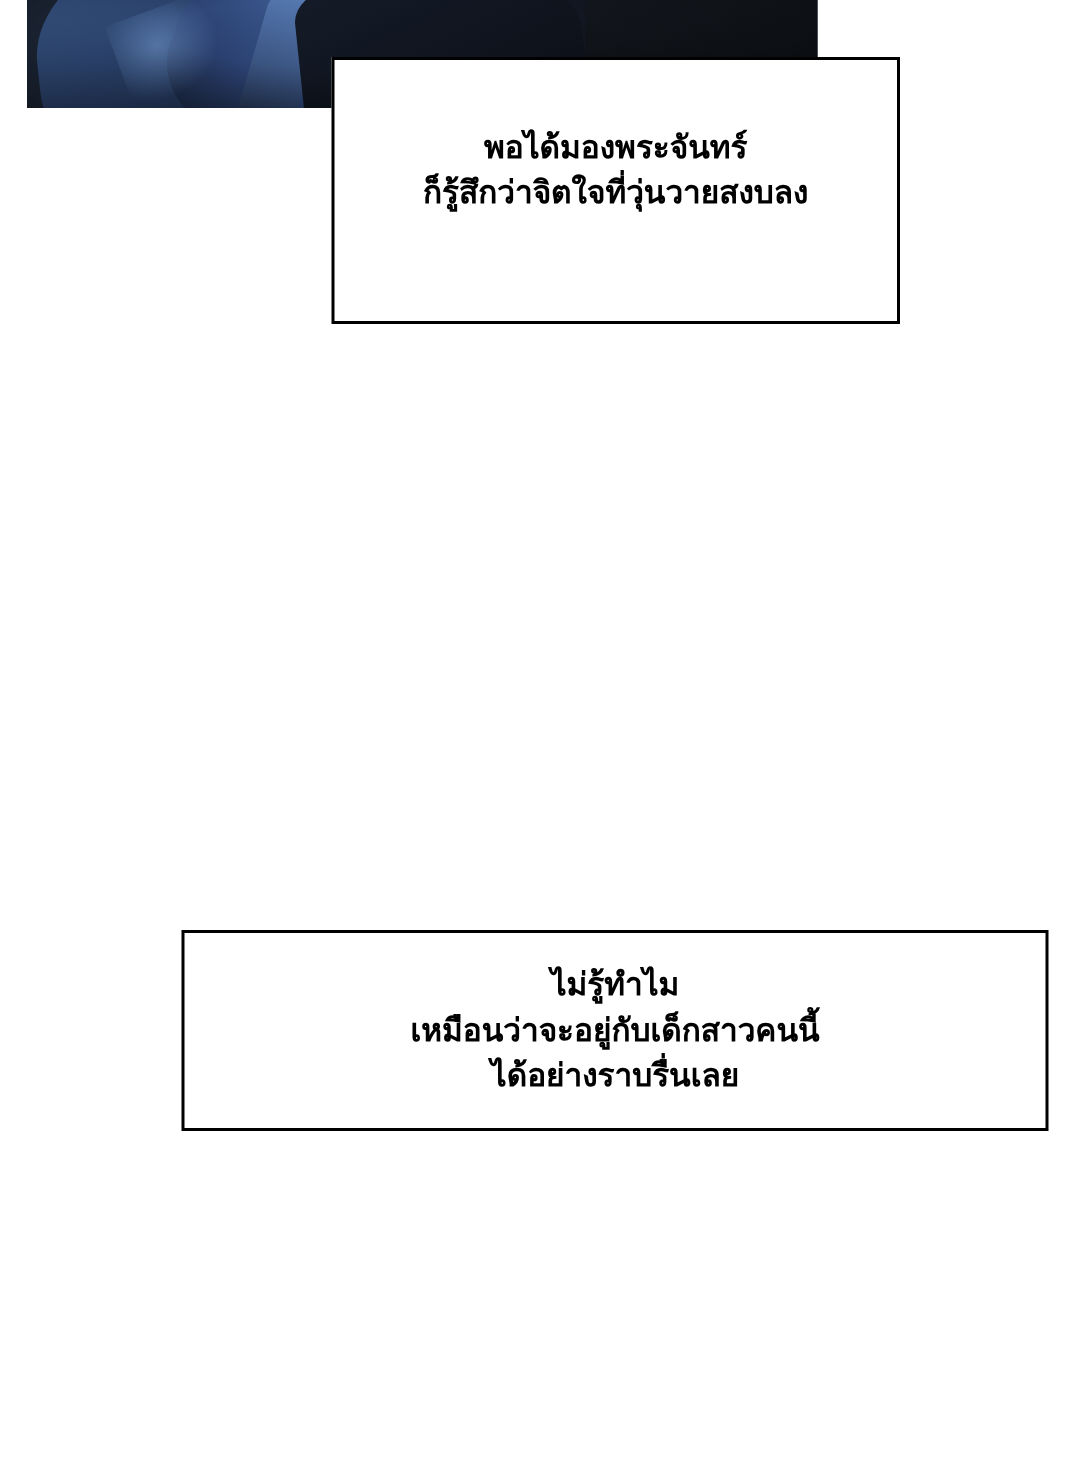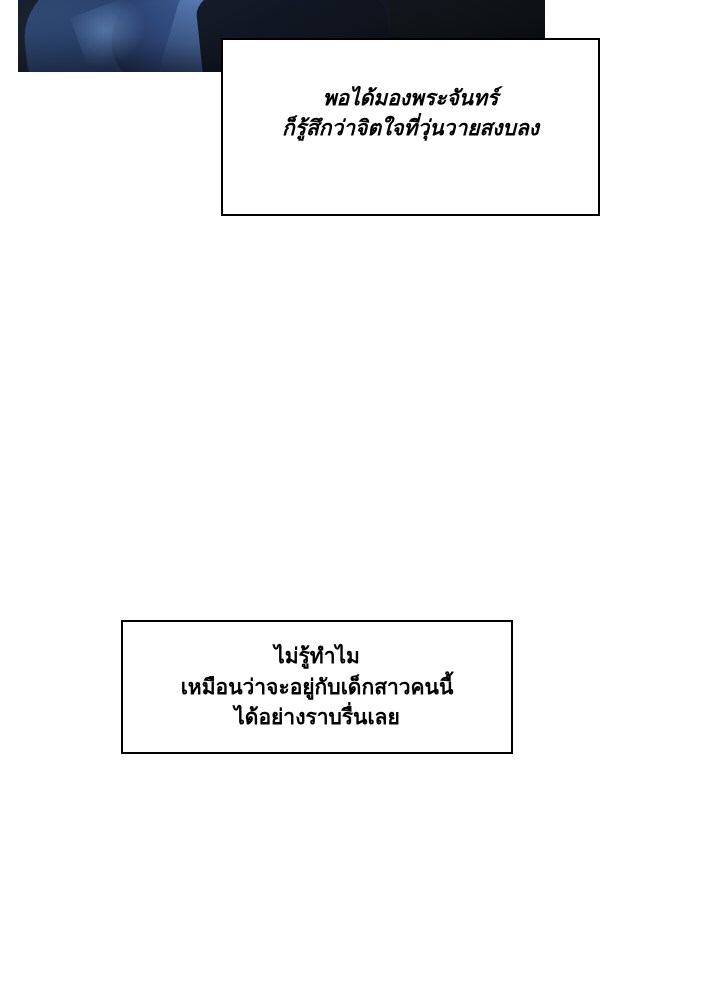--- a/index.html
+++ b/index.html
@@ -126,30 +126,29 @@
     font-weight: 600;
     white-space: pre-line;
     padding: 0 12px;
   }
 
   .bubble-top {
     left: 221px;
     top: 38px;
     width: 379px;
     height: 178px;
-    font-style: italic;
   }
   .bubble-top .bubble-text {
     transform: translateY(-14px);
   }
 
   .bubble-bottom {
     left: 121px;
     top: 620px;
-    width: 392px;
+    width: 578px;
     height: 134px;
   }
 </style>
 </head>
 <body>
 
 <div class="page">
 
   <div class="art-panel">
     <div class="art-layer-dark"></div>

